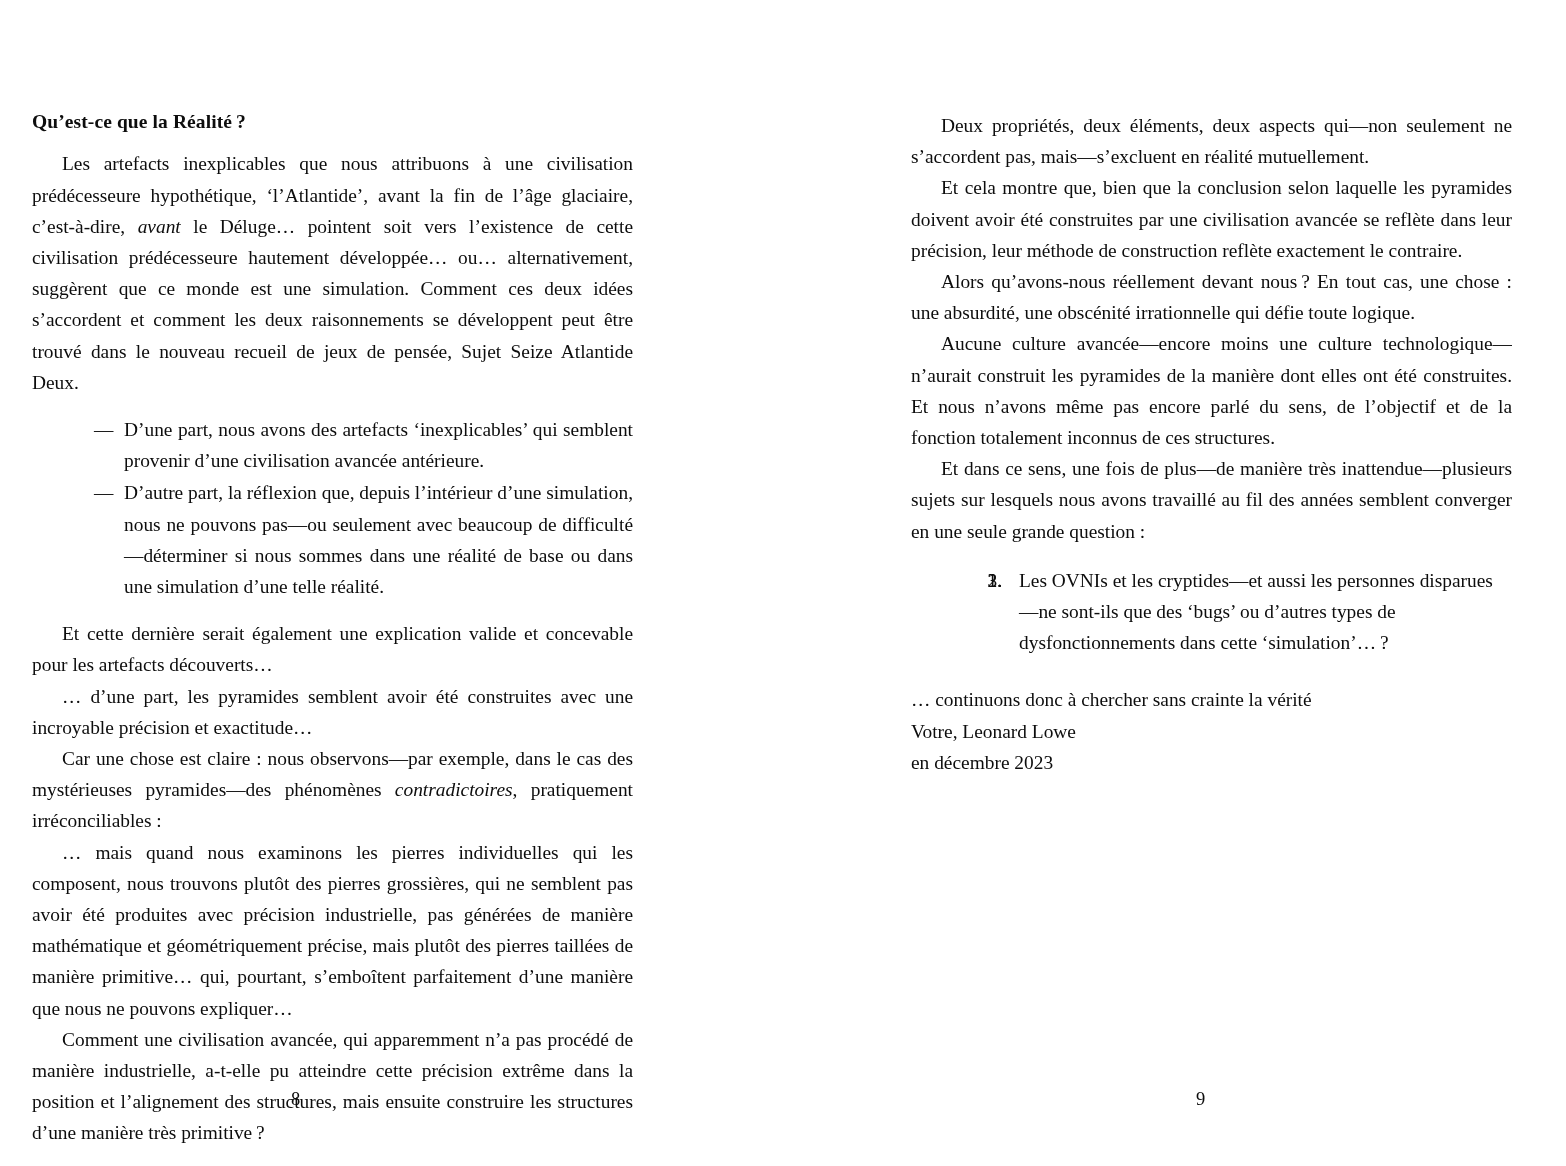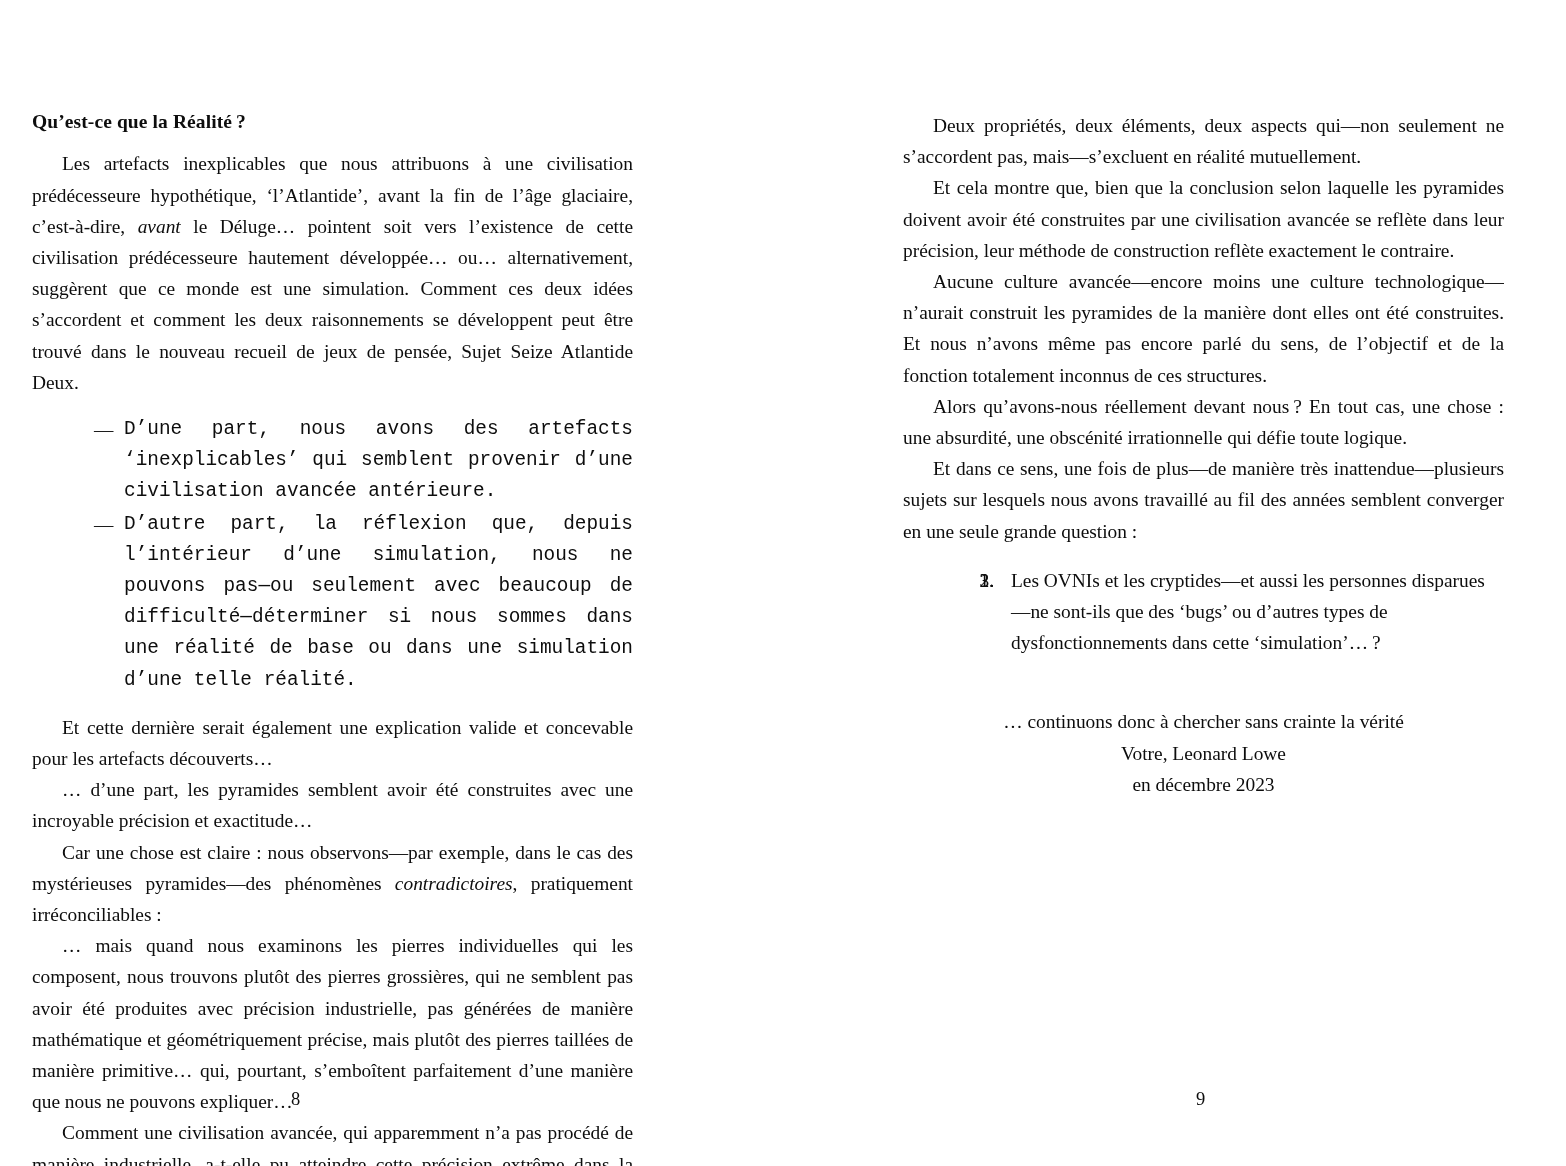--- a/index.html
+++ b/index.html
@@ -30,21 +30,21 @@
     box-sizing: border-box;
     padding-left: 20px;
   }
 
   .page-body {
     position: absolute;
     top: 110px;
     width: 601px;
   }
   .page-left .page-body  { left: 32px; }
-  .page-right .page-body { left: 120px; }
+  .page-right .page-body { left: 128px; }
 
   h1.section-title {
     font-size: 19.5px;
     font-weight: bold;
     margin: 0 0 14px 0;
     line-height: 1.25;
     letter-spacing: 0.1px;
   }
 
   p.para {
@@ -72,21 +72,20 @@
   .list-dash > li .dash-marker {
     position: absolute;
     left: 62px;
     top: 0;
     font-size: 19.4px;
     line-height: 31.2px;
   }
   .list-dash > li .item-text {
     display: block;
     text-align: justify;
-    font-family: Liberation Mono, monospace;
   }
 
   .list-num {
     margin: 18px 0 0 0;
     padding: 0;
     list-style: none;
   }
   .list-num > li {
     position: relative;
     padding-left: 108px;
@@ -100,22 +99,22 @@
     left: 75px;
     top: 0;
     font-size: 19.4px;
     line-height: 31.2px;
     text-align: right;
     width: 16px;
   }
   .list-num > li .item-text { display: block; }
 
   .signature {
-    margin-top: 48px;
-    text-align: center;
+    margin-top: 26px;
+    text-align: left;
     font-size: 19.4px;
     line-height: 31.2px;
   }
   .signature div { display: block; }
 
   .folio {
     position: absolute;
     bottom: 58px;
     width: 100%;
     text-align: center;
@@ -166,23 +165,23 @@
     <div class="folio">8</div>
   </div>
 
   <div class="page page-right">
     <div class="page-body">
 
       <p class="para">Deux propriétés, deux éléments, deux aspects qui—non seulement ne s’accordent pas, mais—s’excluent en réalité mutuellement.</p>
 
       <p class="para">Et cela montre que, bien que la conclusion selon laquelle les pyramides doivent avoir été construites par une civilisation avancée se reflète dans leur précision, leur méthode de construction reflète exactement le contraire.</p>
 
+      <p class="para">Alors qu’avons-nous réellement devant nous ? En tout cas, une chose : une absurdité, une obscénité irrationnelle qui défie toute logique.</p>
+
       <p class="para">Aucune culture avancée—encore moins une culture technologique—n’aurait construit les pyramides de la manière dont elles ont été construites. Et nous n’avons même pas encore parlé du sens, de l’objectif et de la fonction totalement inconnus de ces structures.</p>
-
-      <p class="para">Alors qu’avons-nous réellement devant nous ? En tout cas, une chose : une absurdité, une obscénité irrationnelle qui défie toute logique.</p>
 
       <p class="para">Et dans ce sens, une fois de plus—de manière très inattendue—plusieurs sujets sur lesquels nous avons travaillé au fil des années semblent converger en une seule grande question :</p>
 
       <ol class="list-num">
         <li>
           <span class="num-marker">1.</span>
         </li>
         <li>
           <span class="num-marker">2.</span>
         </li>

